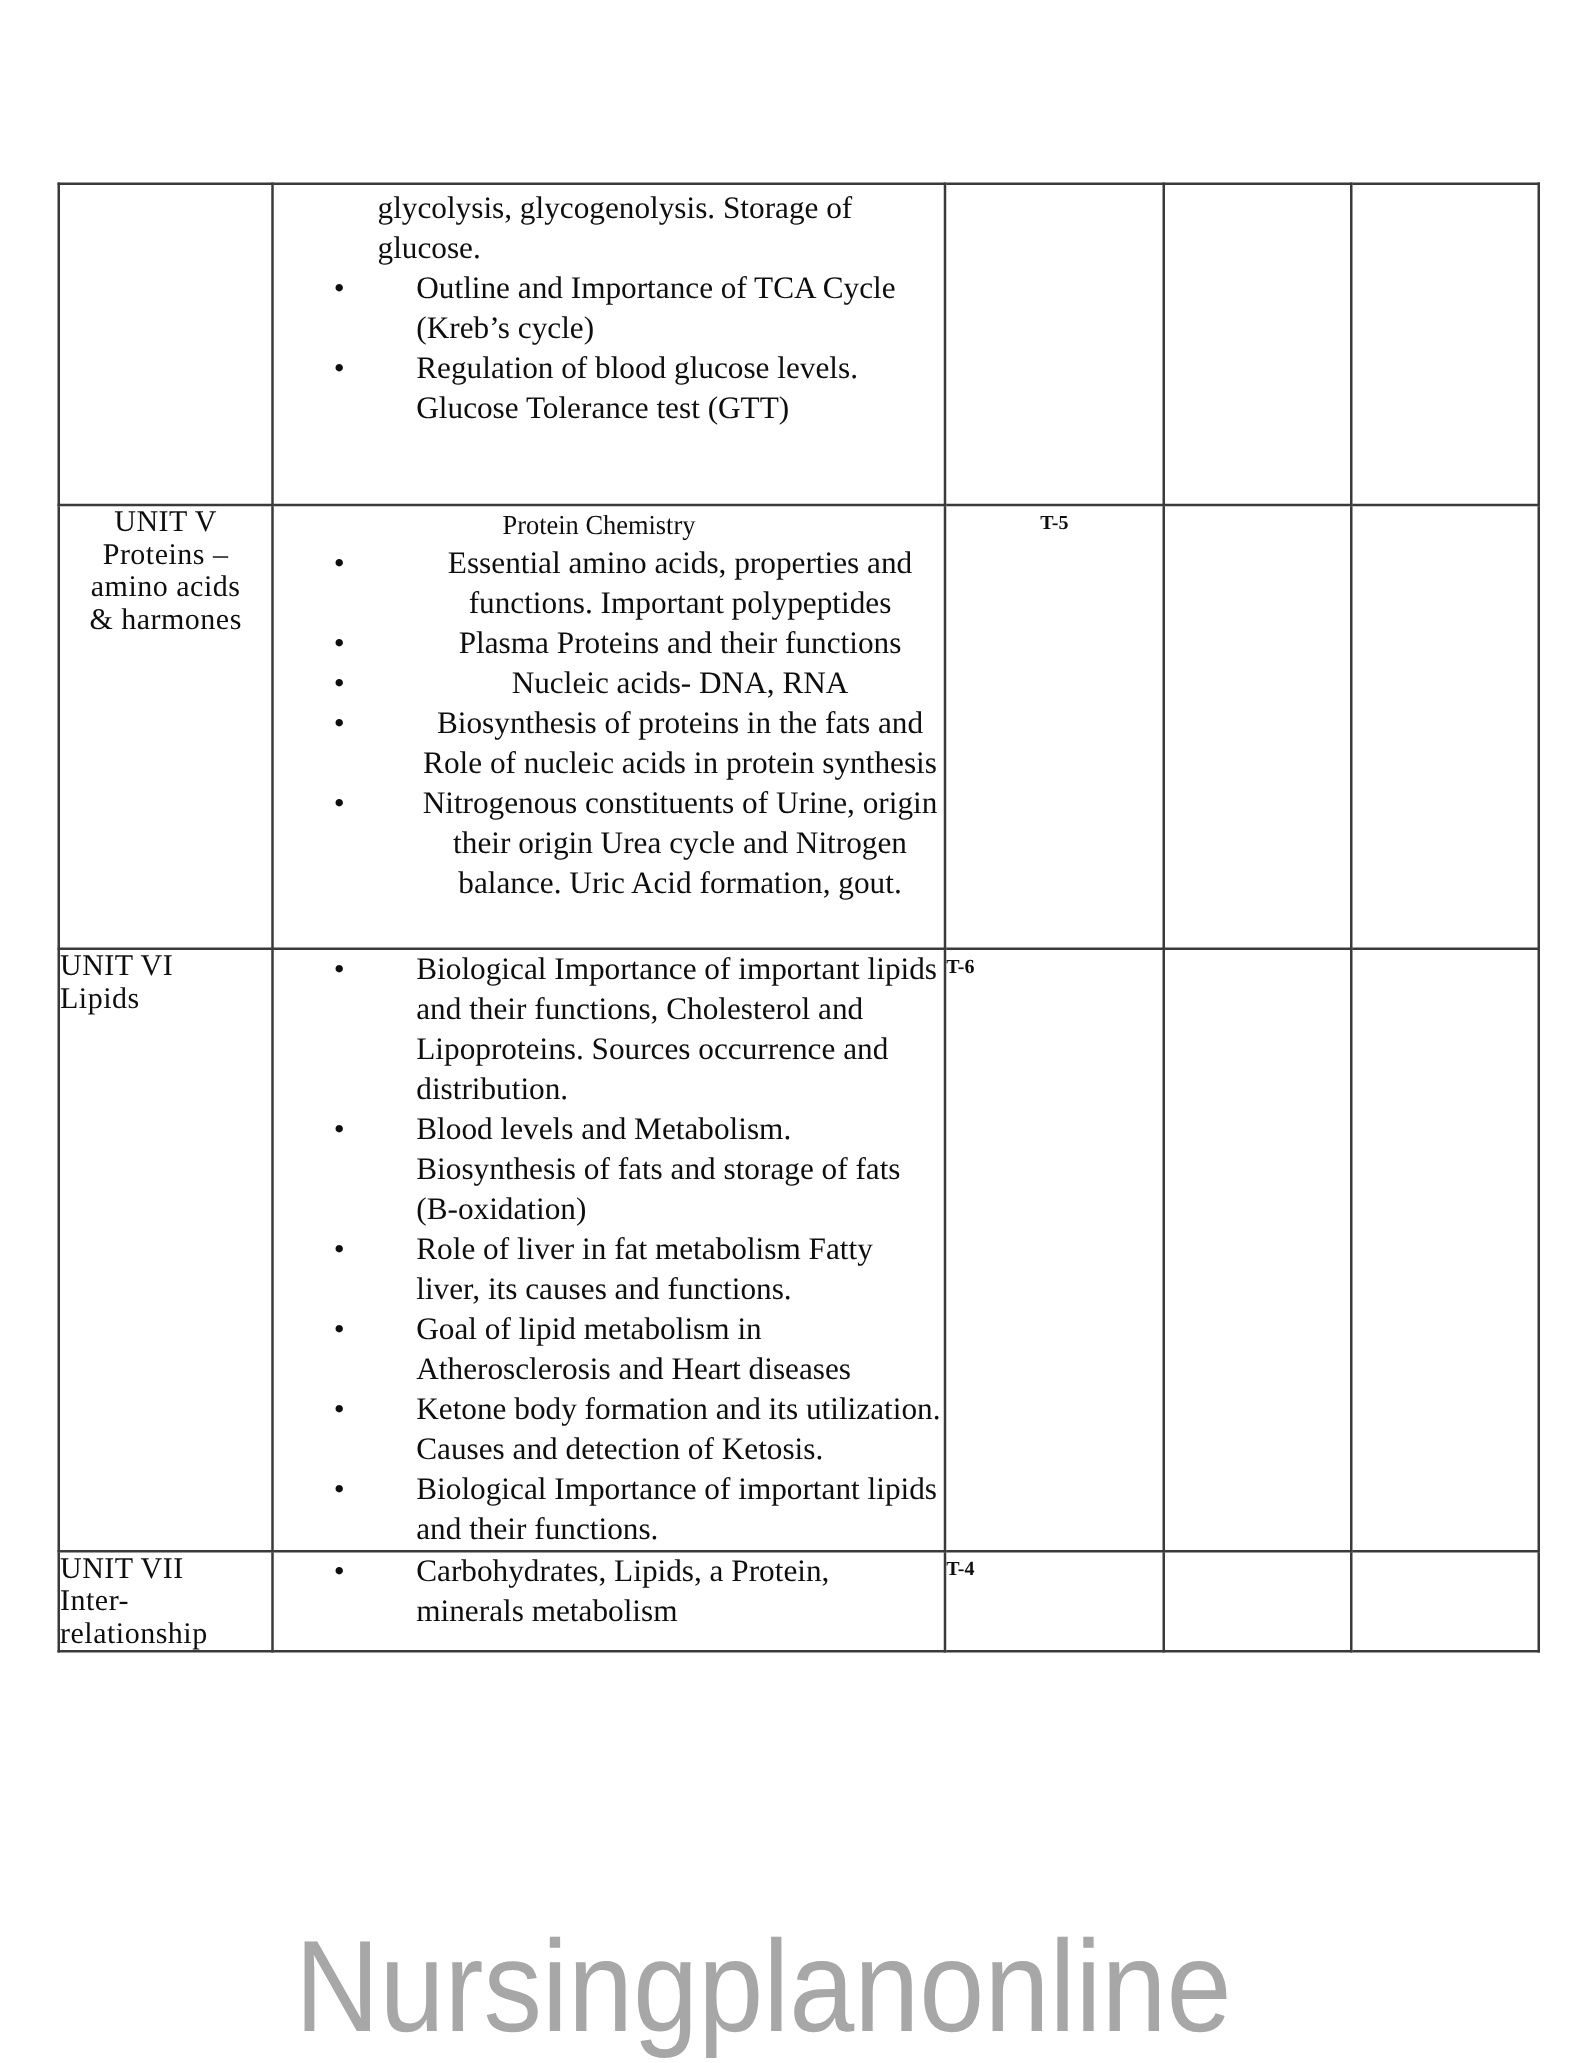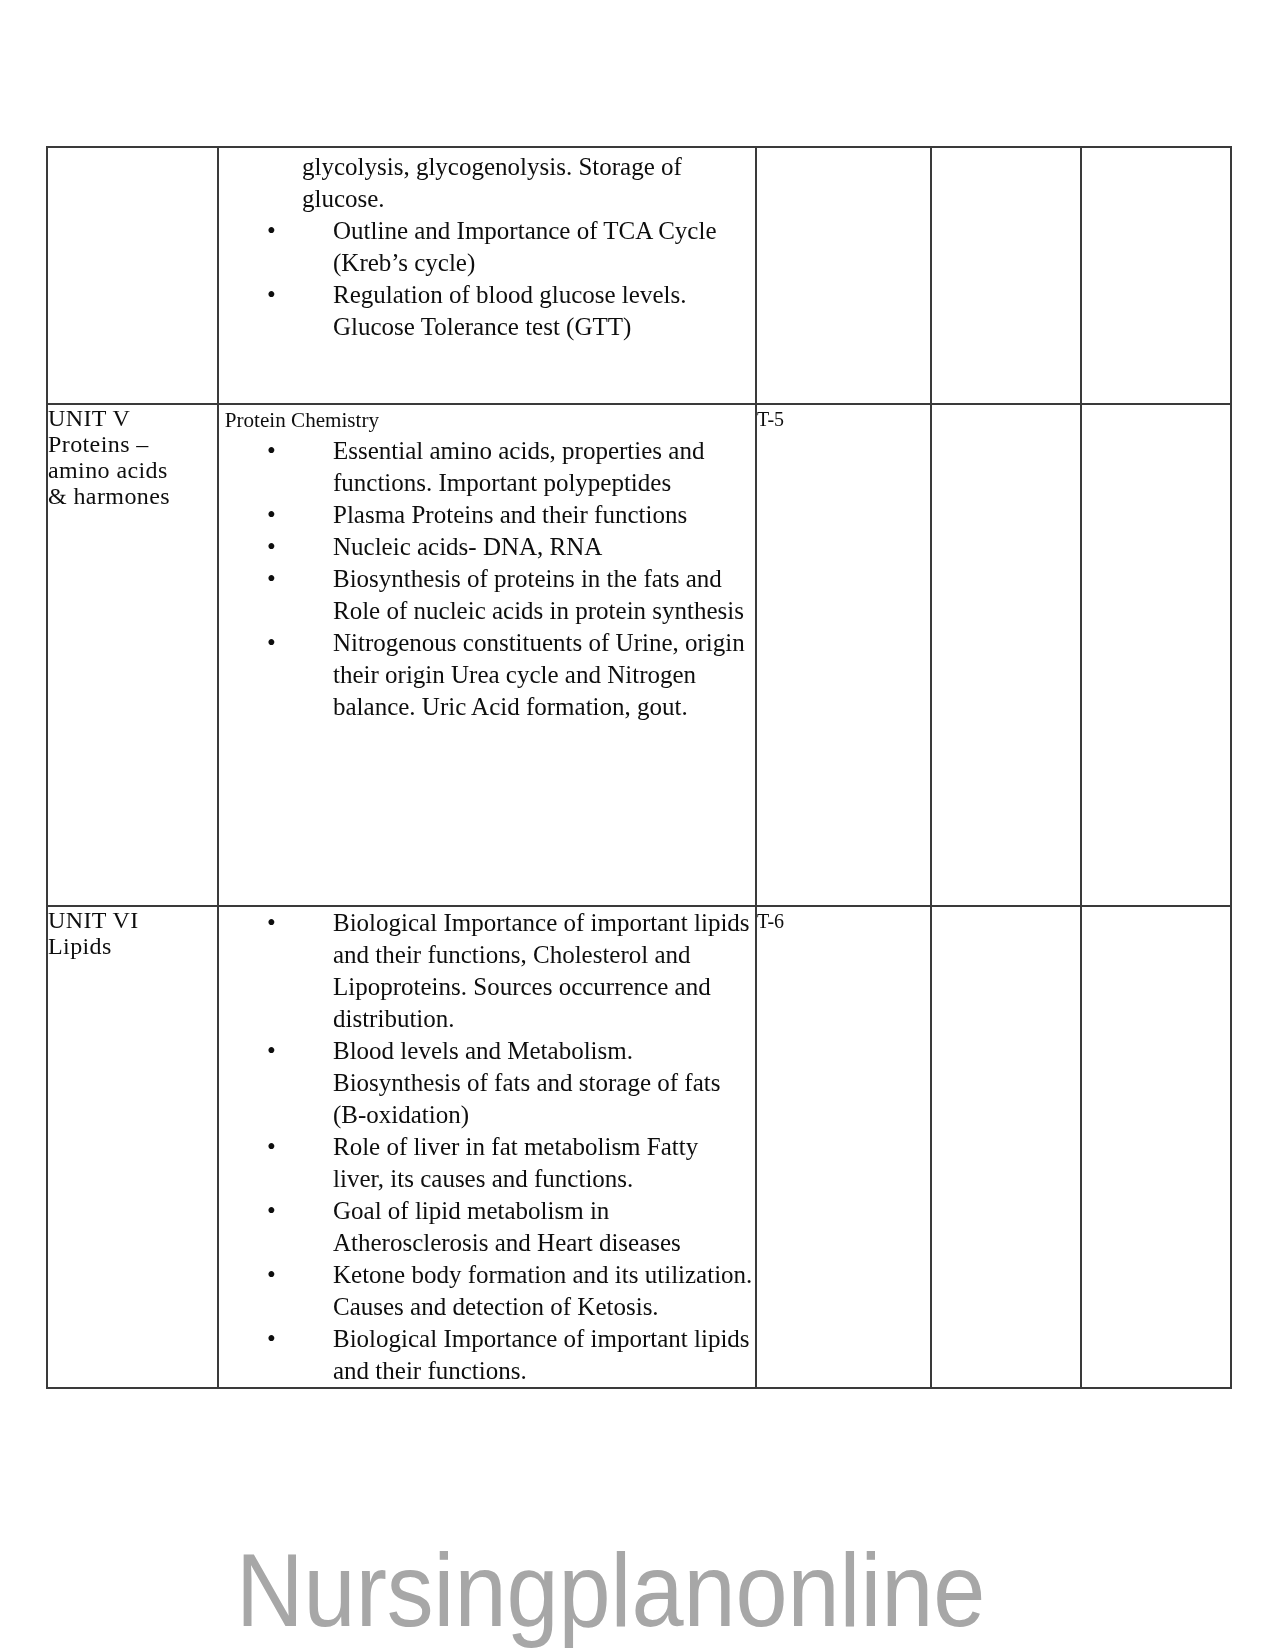--- a/index.html
+++ b/index.html
@@ -18,21 +18,21 @@
     border-collapse:collapse;
     table-layout:fixed;
   }
   table.syllabus td{
     border:2px solid #3a3a3a;
     vertical-align:top;
     padding:0;
     overflow:hidden;
   }
   tr.r0{height:257px;}
-  tr.r1{height:502px;}
+  tr.r1{height:355px;text-align:center;}
   tr.r2{height:480px;}
   tr.r3{height:80px;}
 
   td.unit-cell{
     font-size:24px;
     line-height:26px;
     letter-spacing:.4px;
     padding:4px 4px 0 8px;
   }
   td.content-cell{
@@ -59,23 +59,24 @@
   ul.bullets li{
     position:relative;
     padding-left:114px;
   }
   ul.bullets li::before{
     content:"\2022";
     position:absolute;
     left:48px;top:0;
   }
   td.tcode-cell{
-    font-size:20px;
+    font-size:16px;
     line-height:28px;
     padding:6px 0 0 10px;
+    font-weight:bold;
   }
   #watermark{
     position:absolute;
     left:236px;top:1538px;
     font-family:"Liberation Sans", sans-serif;
     font-size:104px;
     line-height:104px;
     color:#a7a7a7;
     white-space:nowrap;
     transform:scaleX(.9);
@@ -142,17 +143,32 @@
               <li>Role of liver in fat metabolism Fatty liver, its causes and functions.</li>
               <li>Goal of lipid metabolism in Atherosclerosis and Heart diseases</li>
               <li>Ketone body formation and its utilization. Causes and detection of Ketosis.</li>
               <li>Biological Importance of important lipids and their functions.</li>
             </ul>
           </td>
           <td class="tcode-cell">T-6</td>
           <td class="empty-cell"></td>
           <td class="empty-cell"></td>
         </tr>
+        <tr class="r3">
+          <td class="unit-cell">
+            <div>UNIT VII</div>
+            <div>Inter-</div>
+            <div>relationship</div>
+          </td>
+          <td class="content-cell">
+            <ul class="bullets">
+              <li>Carbohydrates, Lipids, a Protein, minerals metabolism</li>
+            </ul>
+          </td>
+          <td class="tcode-cell">T-4</td>
+          <td class="empty-cell"></td>
+          <td class="empty-cell"></td>
+        </tr>
       </tbody>
   </table>
 
   <div id="watermark">Nursingplanonline</div>
 </div>
 
 </body></html>

